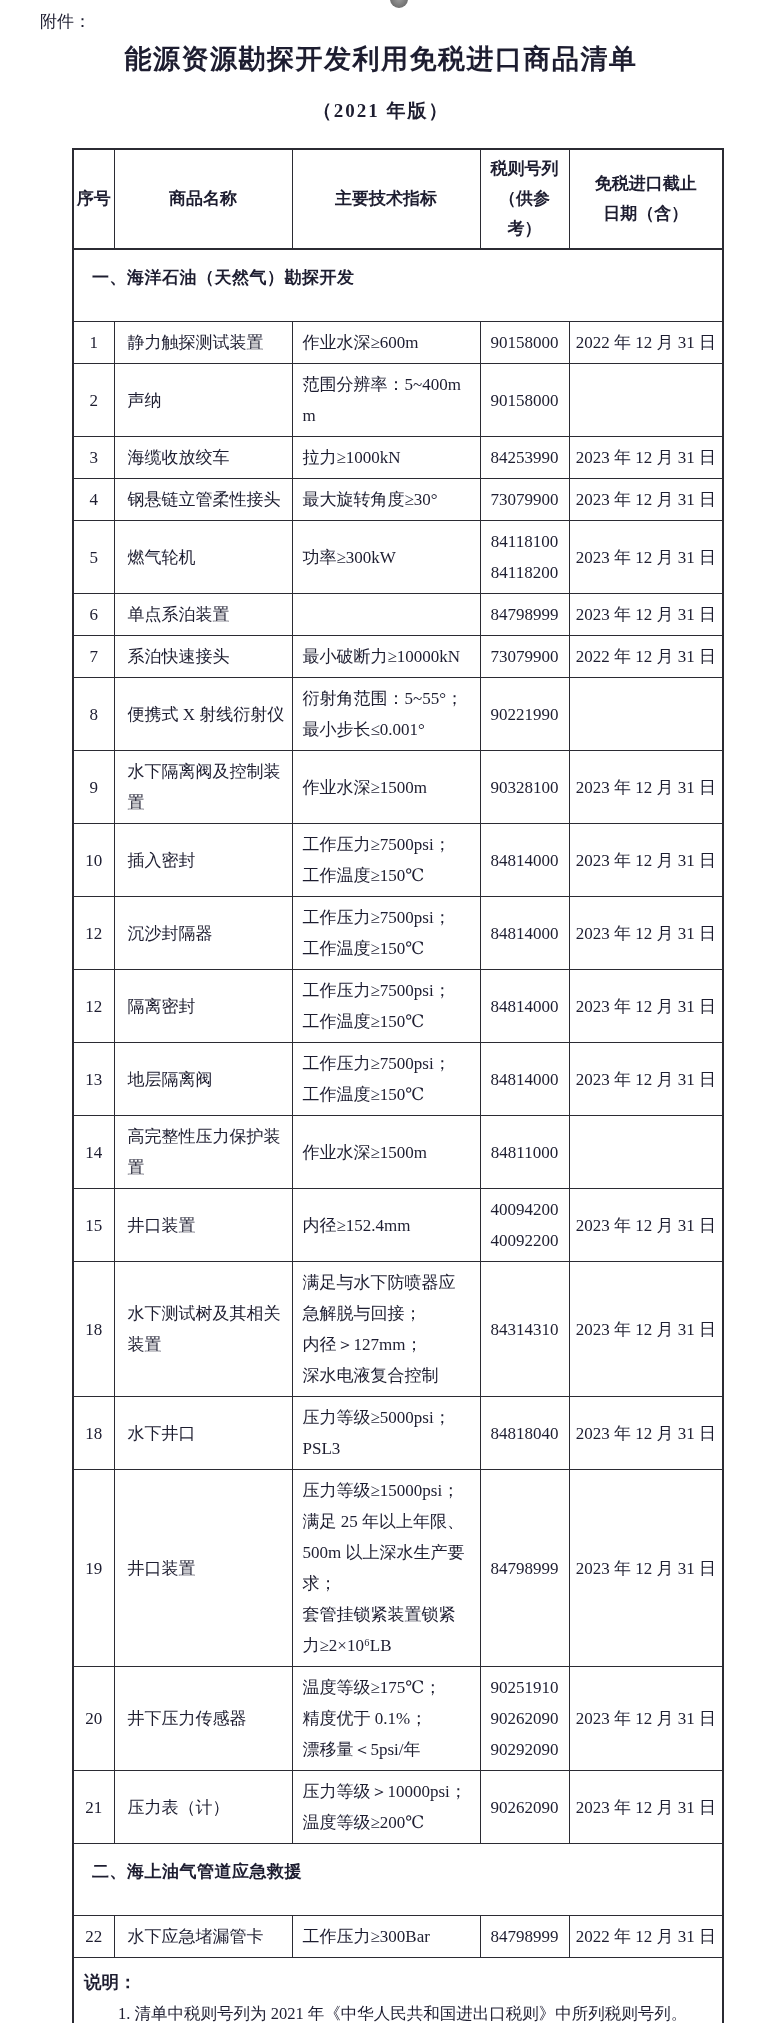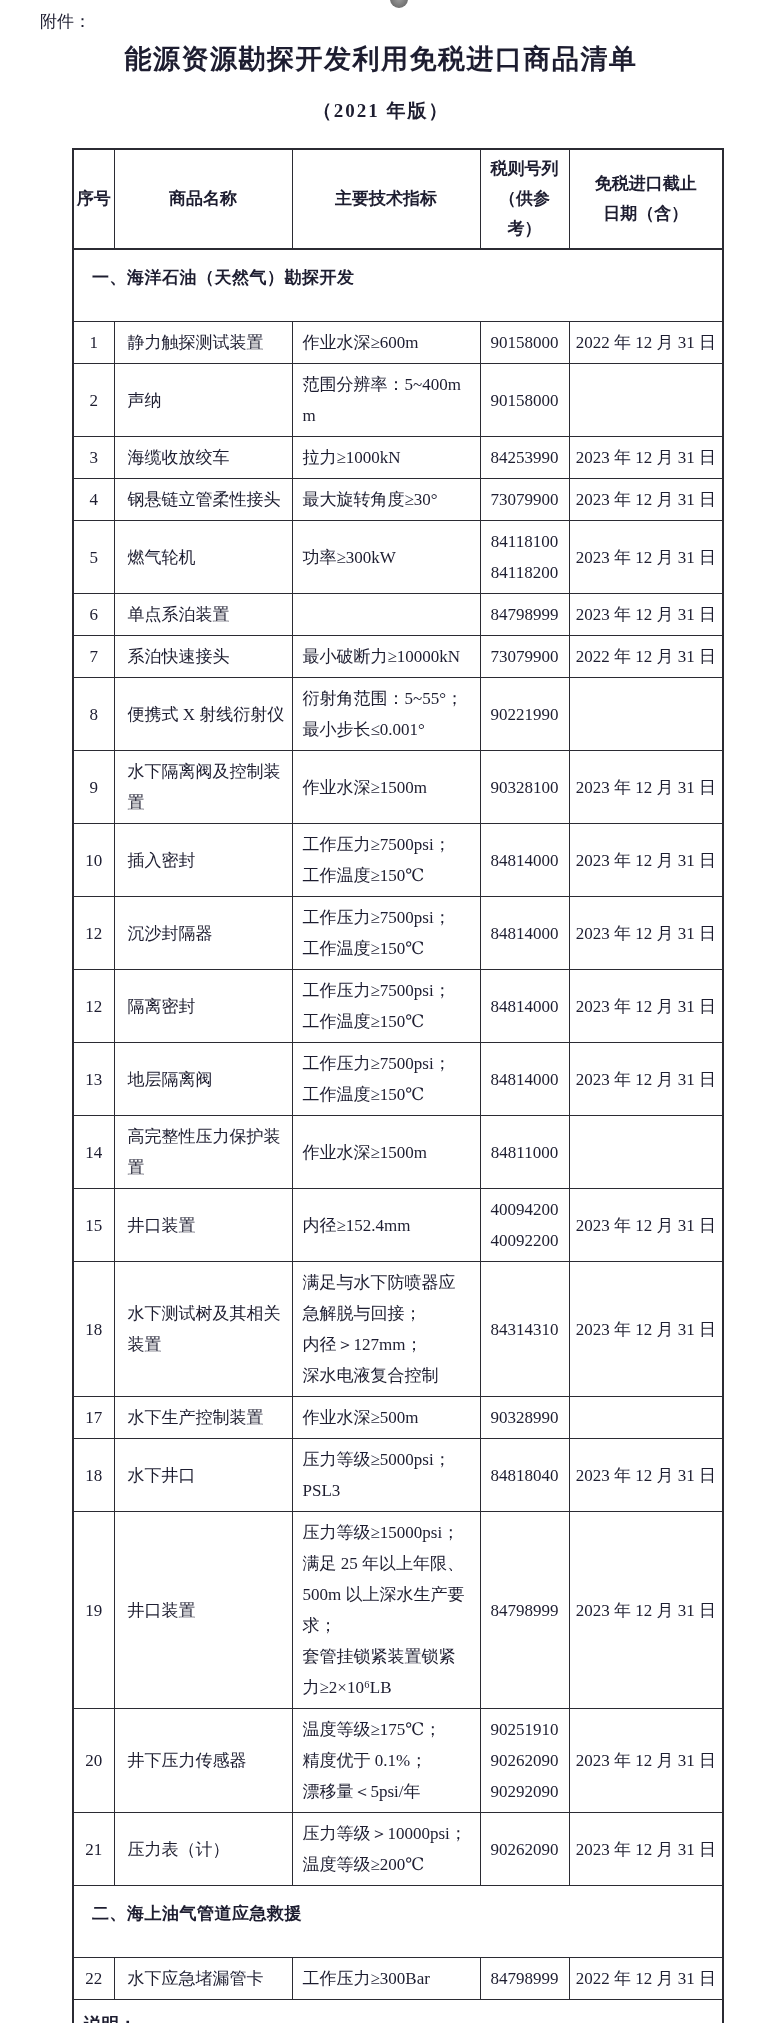--- a/index.html
+++ b/index.html
@@ -242,27 +242,20 @@
         <tr>
           <td class="c-no">18</td>
           <td class="c-name">水下测试树及其相关装置</td>
           <td class="c-spec">满足与水下防喷器应急解脱与回接；
 内径＞127mm；
 深水电液复合控制</td>
           <td class="c-code">84314310</td>
           <td class="c-date">2023 年 12 月 31 日</td>
         </tr>
         <tr>
-          <td class="c-no">17</td>
-          <td class="c-name">水下生产控制装置</td>
-          <td class="c-spec">作业水深≥500m</td>
-          <td class="c-code">90328990</td>
-          <td class="c-date"></td>
-        </tr>
-        <tr>
           <td class="c-no">18</td>
           <td class="c-name">水下井口</td>
           <td class="c-spec">压力等级≥5000psi；
 PSL3</td>
           <td class="c-code">84818040</td>
           <td class="c-date">2023 年 12 月 31 日</td>
         </tr>
         <tr>
           <td class="c-no">19</td>
           <td class="c-name">井口装置</td>

